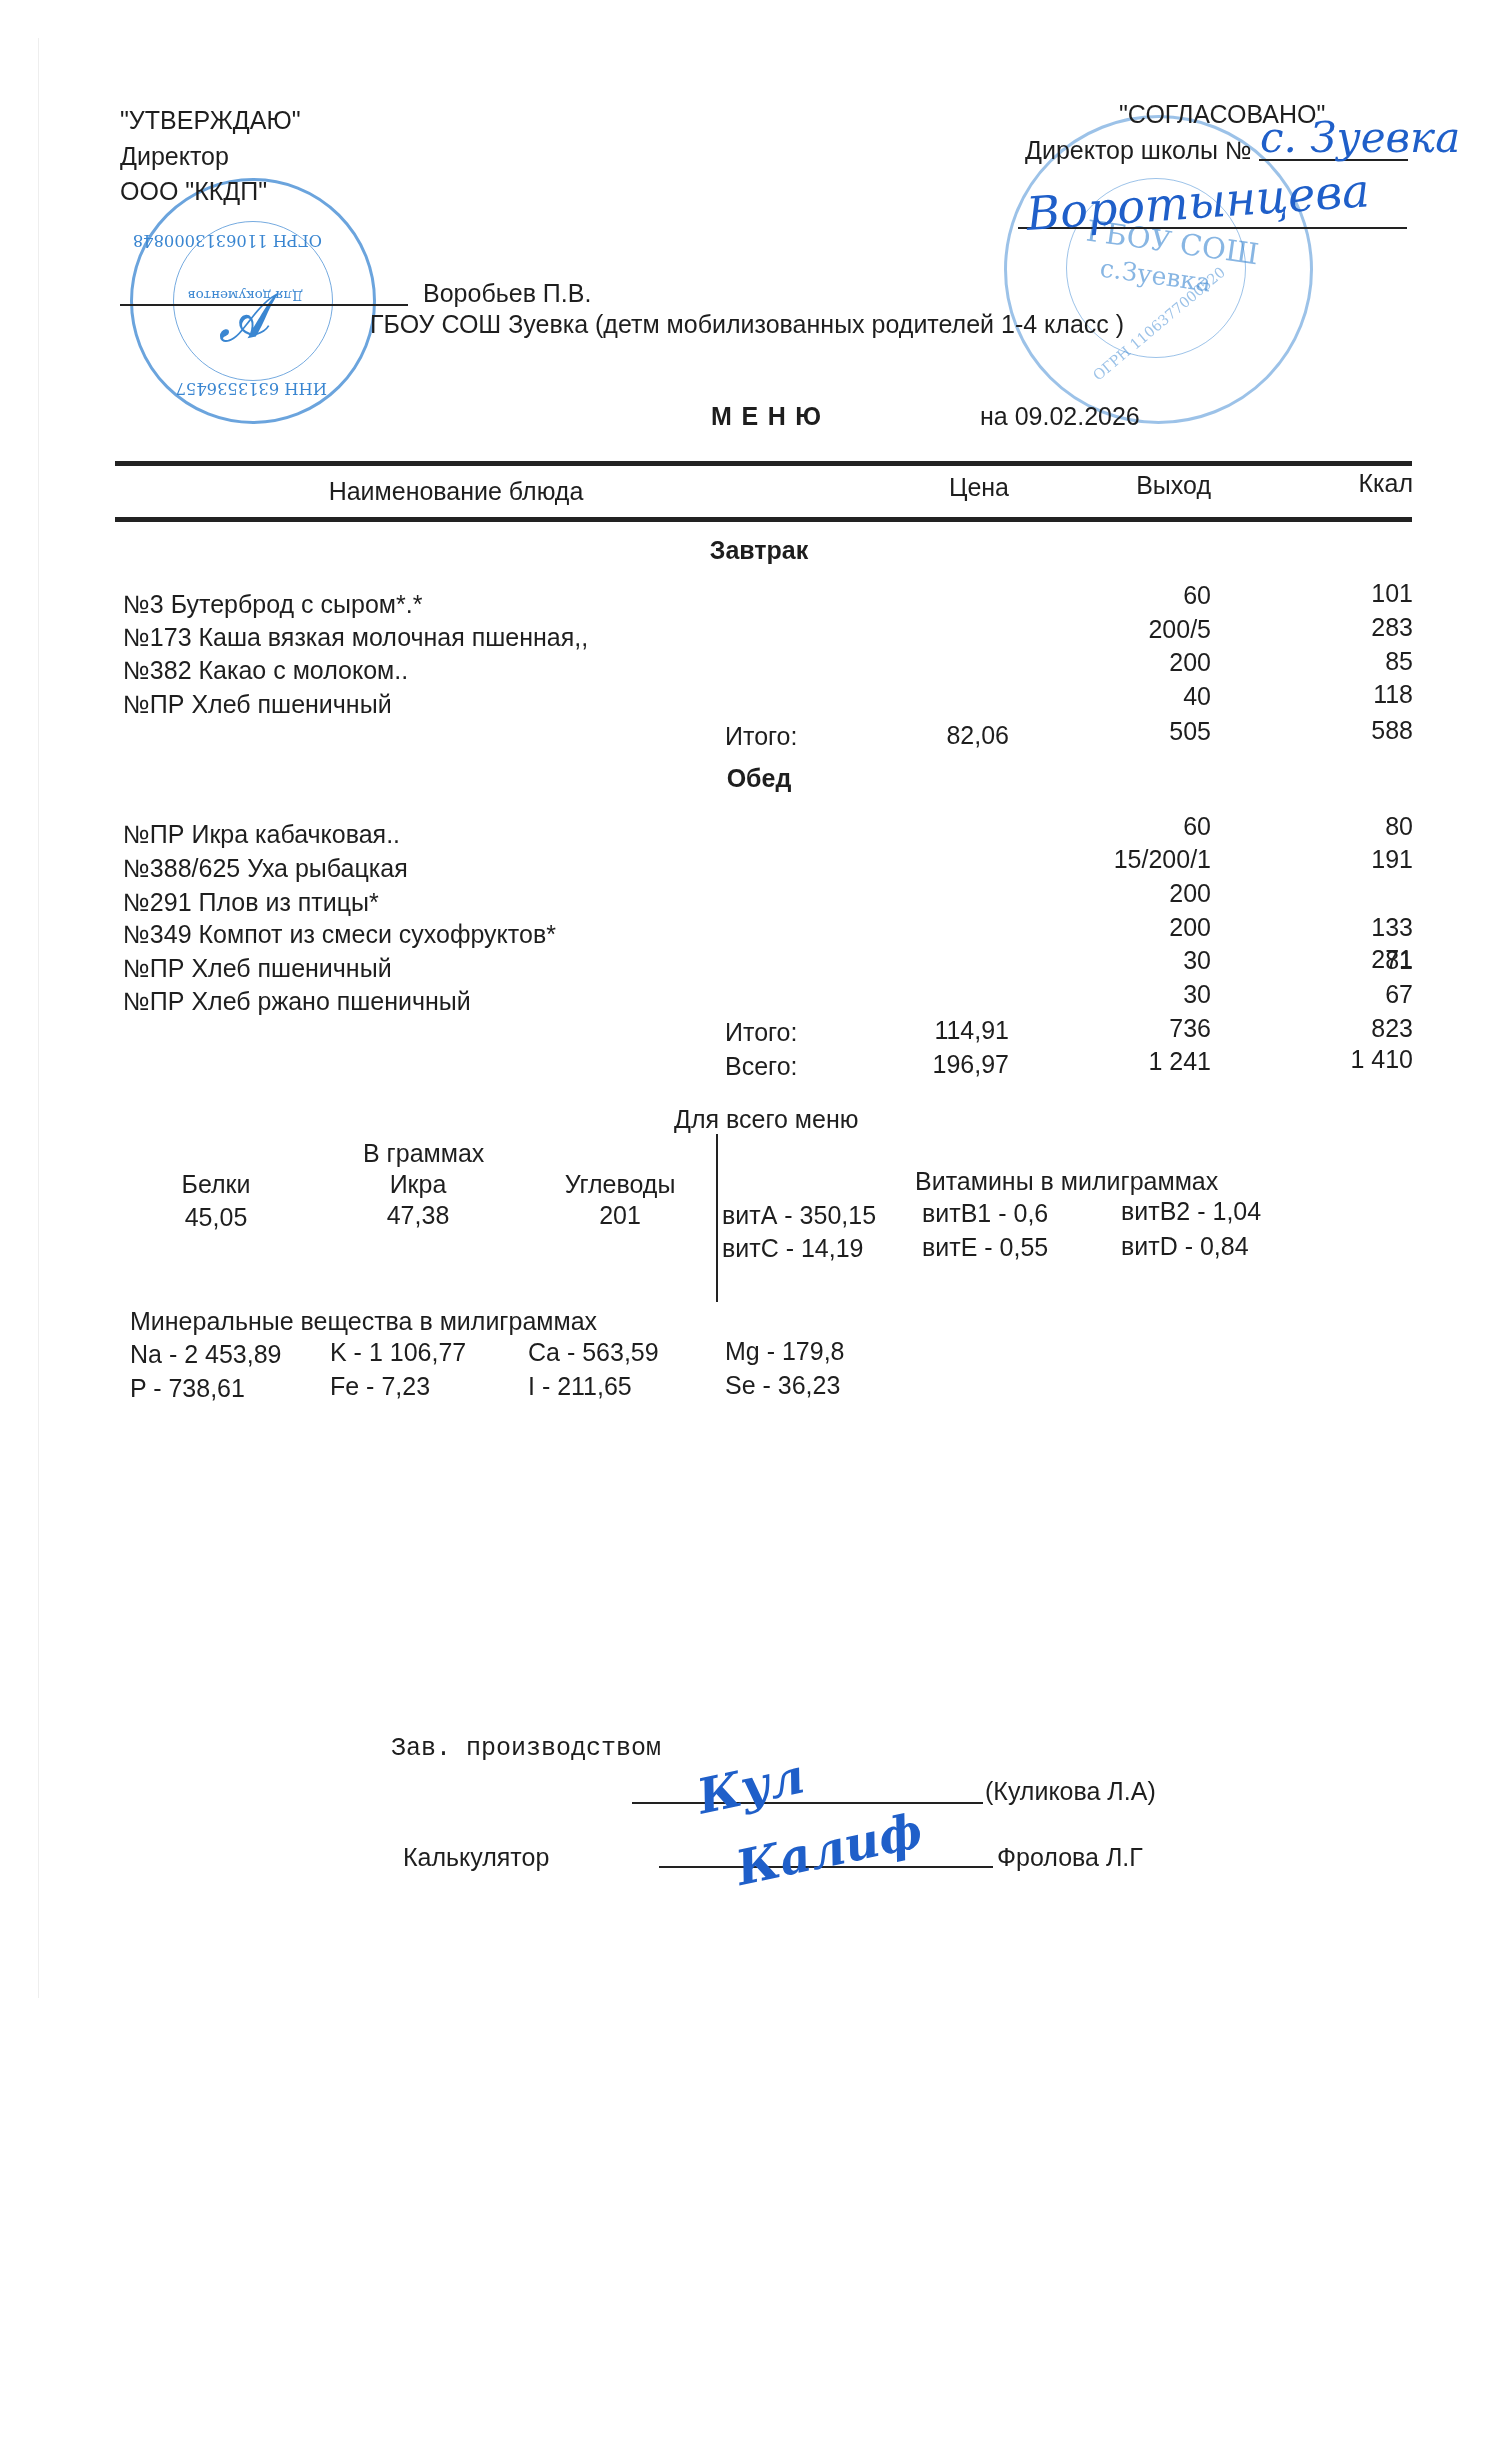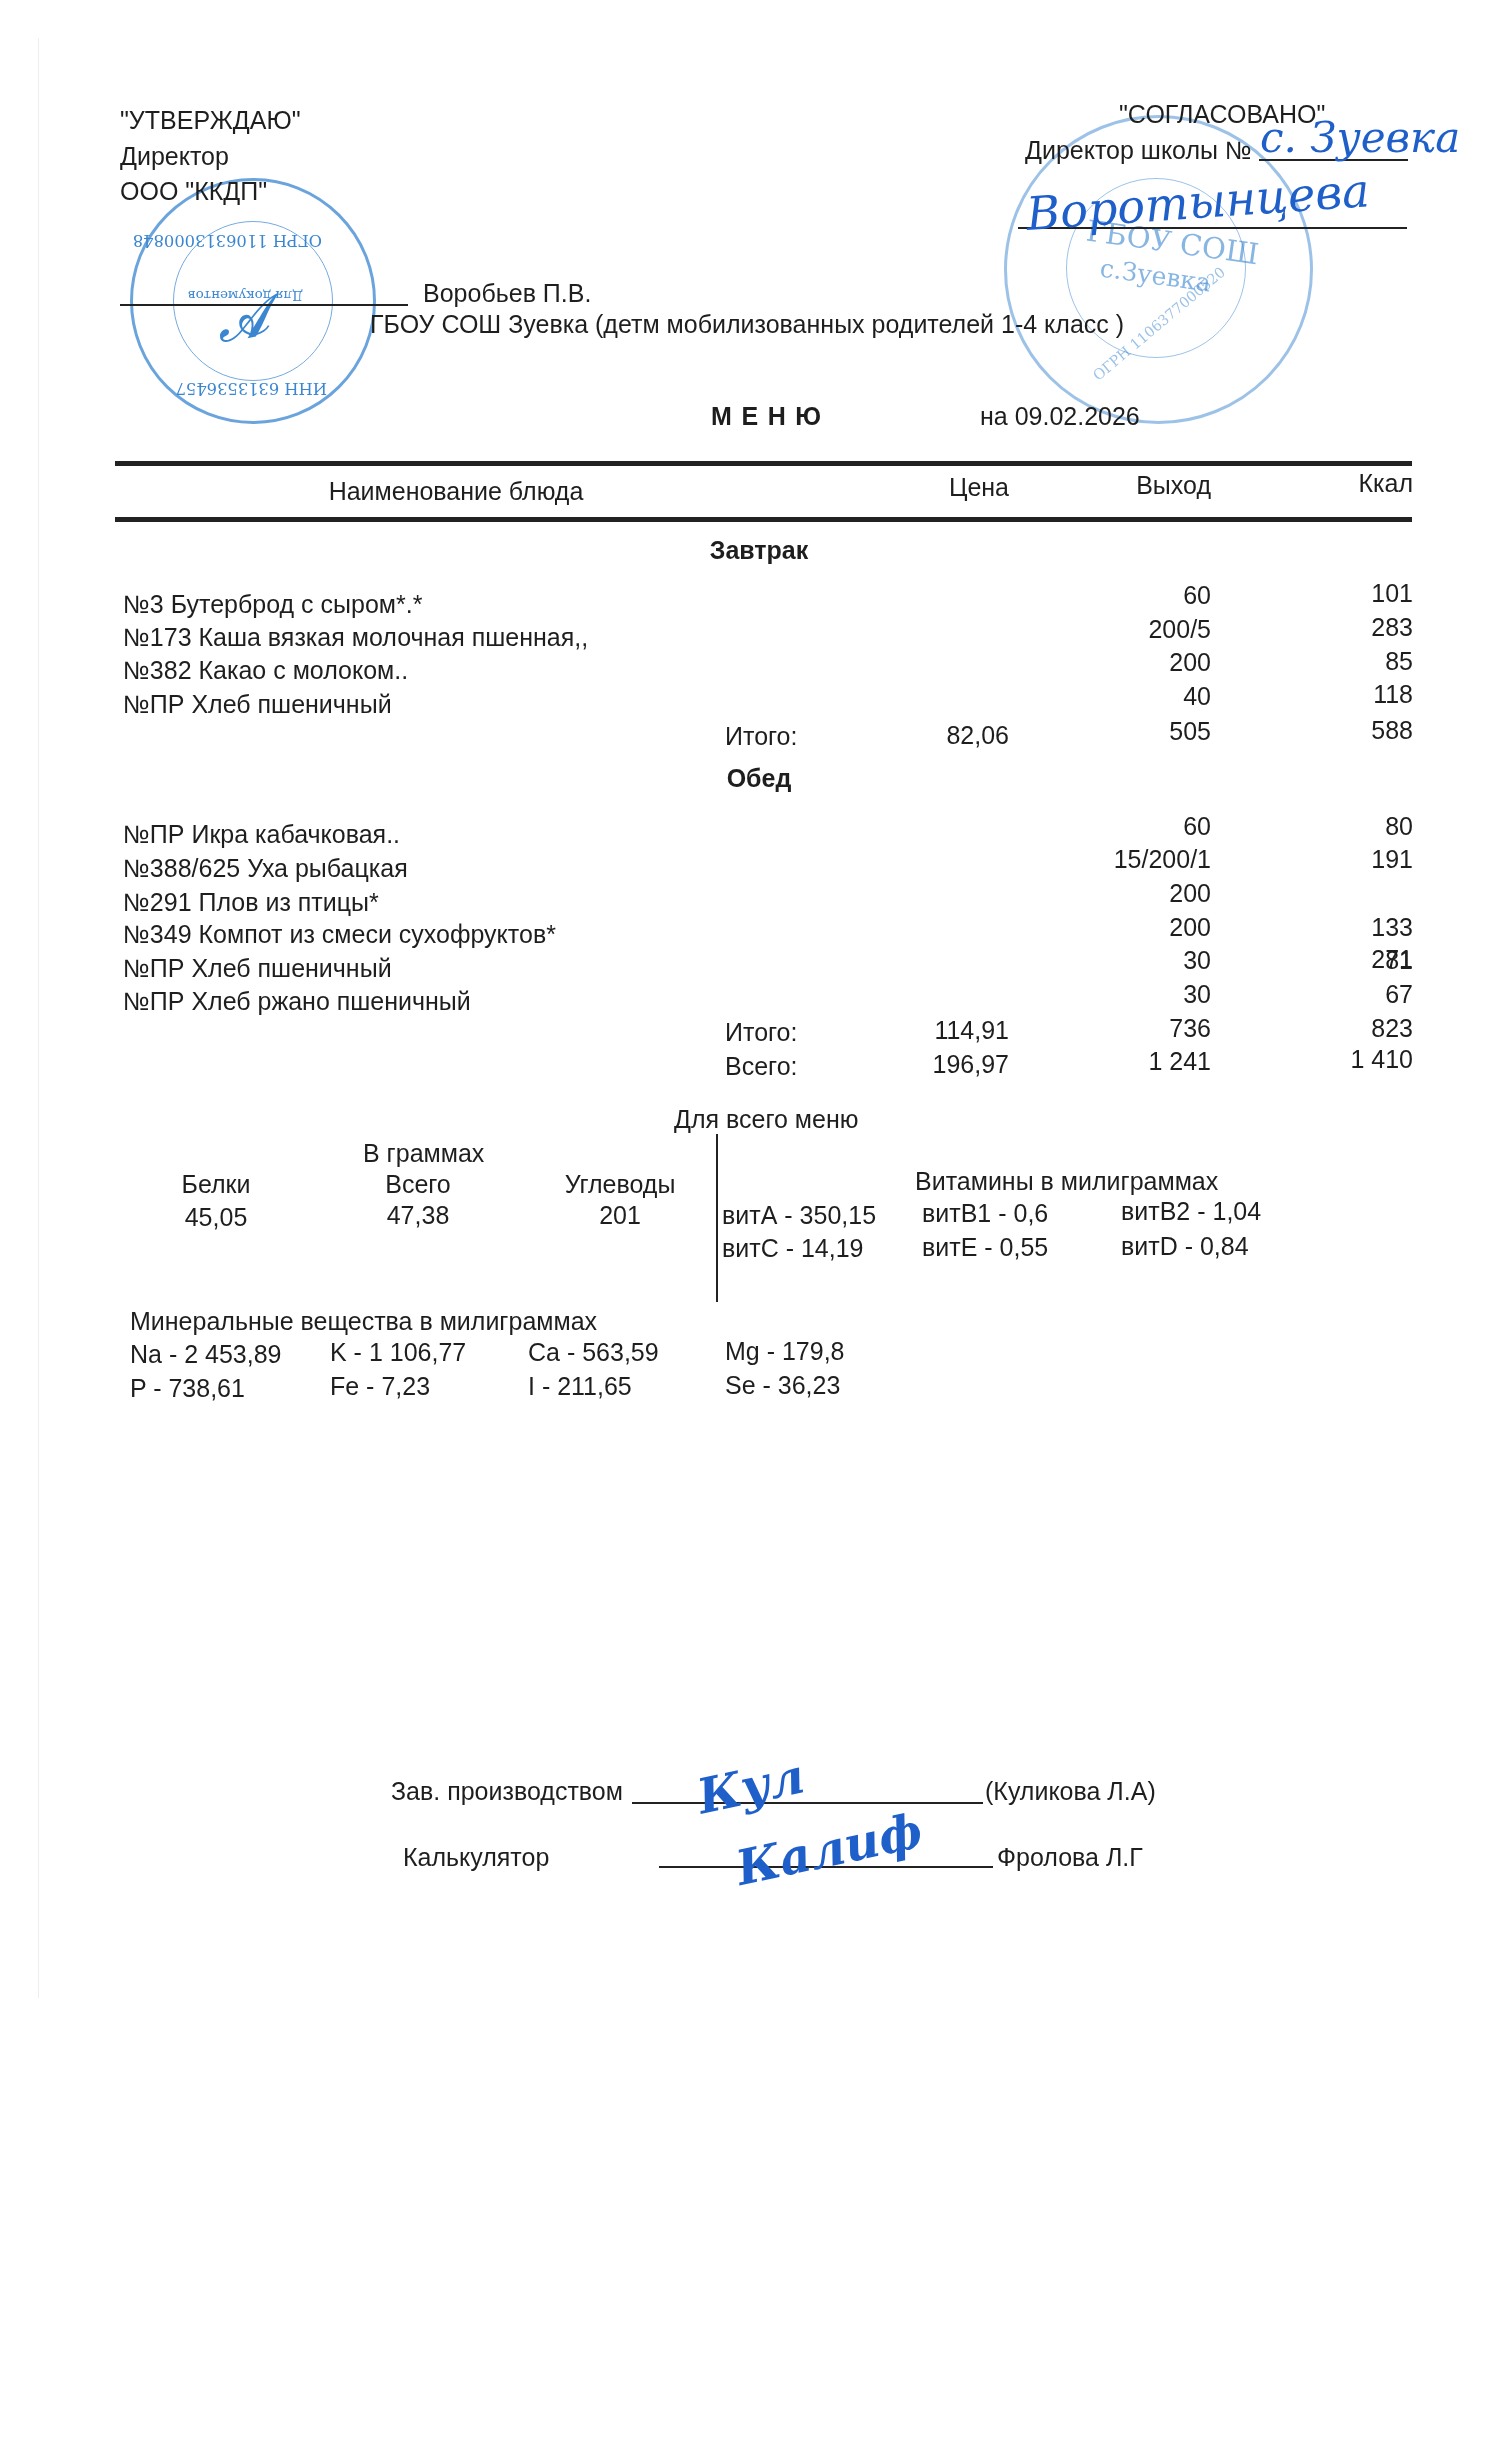--- a/index.html
+++ b/index.html
@@ -141,21 +141,21 @@
   <div class="abs t r" style="left:903px; top:1050px; width:106px;">196,97</div>
   <div class="abs t r" style="left:1105px; top:1047px; width:106px;">1 241</div>
   <div class="abs t r" style="left:1307px; top:1045px; width:106px;">1 410</div>
 </div>
 
 <div class="abs t" style="left:674px; top:1105px;">Для всего меню</div>
 <div class="vline" style="left:716px; top:1134px; height:168px;"></div>
 
 <div class="abs t" style="left:363px; top:1139px;">В граммах</div>
 <div class="abs t c" style="left:144px; top:1170px; width:144px;">Белки</div>
-<div class="abs t c" style="left:346px; top:1170px; width:144px;">Всего</div>
+<div class="abs t c" style="left:346px; top:1170px; width:144px;">Икра</div>
 <div class="abs t c" style="left:543px; top:1170px; width:154px;">Углеводы</div>
 <div class="abs t c" style="left:144px; top:1203px; width:144px;">45,05</div>
 <div class="abs t c" style="left:346px; top:1201px; width:144px;">47,38</div>
 <div class="abs t c" style="left:543px; top:1201px; width:154px;">201</div>
 
 <div class="abs t" style="left:915px; top:1167px;">Витамины в милиграммах</div>
 <div class="abs t" style="left:722px; top:1201px;">витА - 350,15</div>
 <div class="abs t" style="left:922px; top:1199px;">витВ1 - 0,6</div>
 <div class="abs t" style="left:1121px; top:1197px;">витВ2 - 1,04</div>
 <div class="abs t" style="left:722px; top:1234px;">витС - 14,19</div>
@@ -166,21 +166,21 @@
 <div class="abs t" style="left:130px; top:1340px;">Na - 2 453,89</div>
 <div class="abs t" style="left:330px; top:1338px;">K - 1 106,77</div>
 <div class="abs t" style="left:528px; top:1338px;">Ca - 563,59</div>
 <div class="abs t" style="left:725px; top:1337px;">Mg - 179,8</div>
 <div class="abs t" style="left:130px; top:1374px;">P - 738,61</div>
 <div class="abs t" style="left:330px; top:1372px;">Fe - 7,23</div>
 <div class="abs t" style="left:528px; top:1372px;">I - 211,65</div>
 <div class="abs t" style="left:725px; top:1371px;">Se - 36,23</div>
 
 <div>
-  <div class="abs t" style="left:391px; top:1777px;">Зав. производством</div>
+  <div class="abs t" style="left:391px; top:1734px;font-family:Liberation Mono, monospace;">Зав. производством</div>
   <div class="hline" style="left:632px; top:1802px; width:351px;"></div>
   <div class="sig" style="left:697px; top:1758px; font-size:48px; font-weight:bold; transform:rotate(-12deg);">Кул</div>
   <div class="abs t" style="left:985px; top:1777px;">(Куликова Л.А)</div>
 </div>
 <div>
   <div class="abs t" style="left:403px; top:1843px;">Калькулятор</div>
   <div class="hline" style="left:659px; top:1866px; width:334px;"></div>
   <div class="sig" style="left:735px; top:1821px; font-size:48px; font-weight:bold; transform:rotate(-12deg);">Калиф</div>
   <div class="abs t" style="left:997px; top:1843px;">Фролова Л.Г</div>
 </div>

